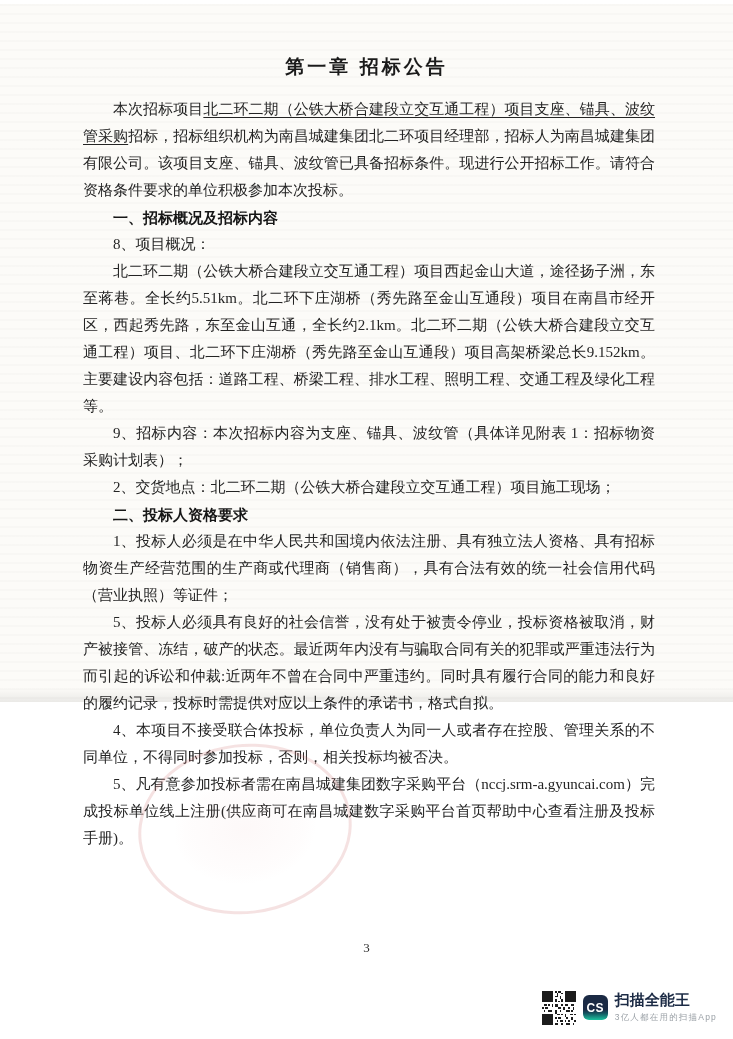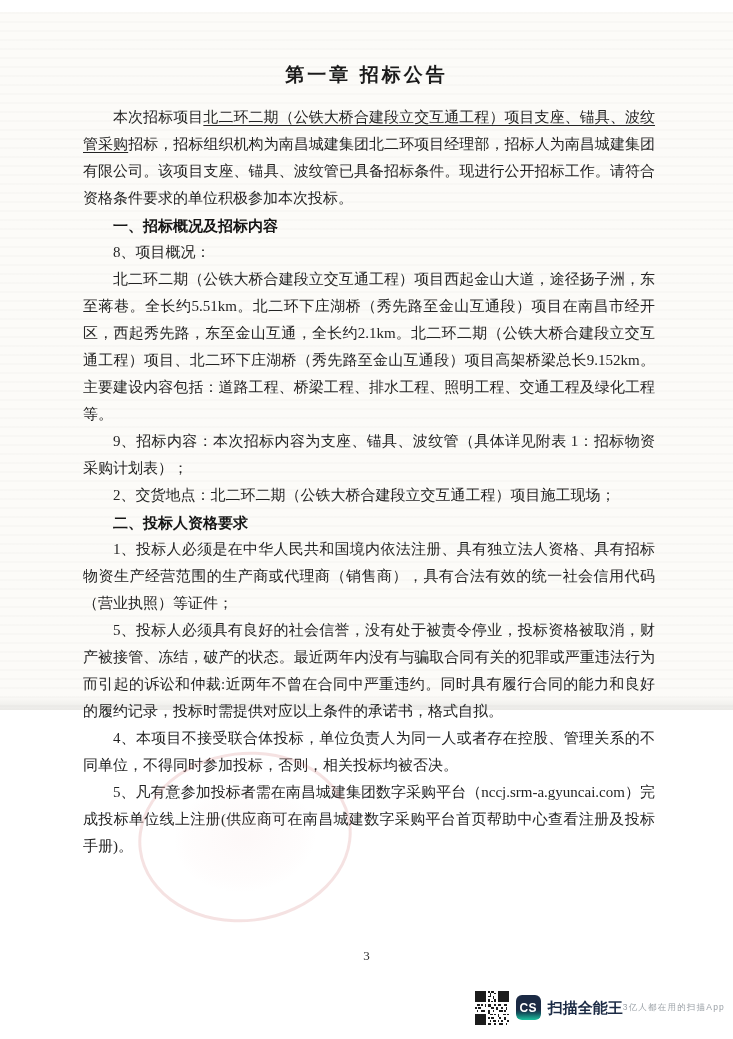--- a/index.html
+++ b/index.html
@@ -4,21 +4,21 @@
 <style>
   * { margin:0; padding:0; box-sizing:border-box; }
   html,body { width:733px; height:1039px; }
   body {
     position:relative;
     background:#ffffff;
     font-family:"Liberation Serif","DejaVu Serif",serif;
     overflow:hidden;
   }
   .paper {
-    position:absolute; left:0; top:12px; width:733px; height:698px;
+    position:absolute; left:0; top:4px; width:733px; height:698px;
     background:#fcfbf8;
   }
   .paper::before {
     content:""; position:absolute; inset:0;
     background:repeating-linear-gradient(180deg, rgba(0,0,0,0.015) 0 2px, transparent 2px 9px);
     pointer-events:none;
   }
   .paper::after {
     content:""; position:absolute; left:0; right:0; bottom:0; height:14px;
     background:linear-gradient(180deg, transparent, rgba(0,0,0,0.07));
@@ -53,31 +53,31 @@
     pointer-events:none;
   }
   .stamp::after {
     content:""; position:absolute; inset:8px; border-radius:50%;
     background:radial-gradient(closest-side, rgba(222,140,140,0.06), rgba(222,140,140,0.02) 60%, transparent 75%);
   }
   .scan-bar {
     position:absolute; left:0; top:976px; width:733px; height:63px;
     background:#ffffff;
     display:flex; align-items:center; justify-content:flex-end;
-    gap:7px; padding-right:8px;
+    gap:7px; padding-right:16px;
   }
   .qr { width:34px; height:34px; display:block; }
   .cs-logo {
     width:25px; height:25px; border-radius:6px;
     background:linear-gradient(180deg, #1b2a44 0%, #1b2a44 58%, #13505c 72%, #1cc29f 100%);
     color:#fff; display:flex; align-items:center; justify-content:center;
     font-family:"Liberation Sans","DejaVu Sans",sans-serif;
     font-weight:700; font-size:12px; letter-spacing:0.5px;
   }
-  .cs-text { display:flex; flex-direction:row; justify-content:center; }
+  .cs-text { display:flex; flex-direction:column; justify-content:center; }
   .cs-name {
     font-family:"Liberation Sans","DejaVu Sans",sans-serif;
     font-weight:700; font-size:15px; color:#1b2a44; line-height:18px;
   }
   .cs-tagline {
     font-family:"Liberation Sans","DejaVu Sans",sans-serif;
     font-size:8.5px; color:#9aa0a6; letter-spacing:1.2px; margin-top:3px;
   }
 </style>
 </head>

